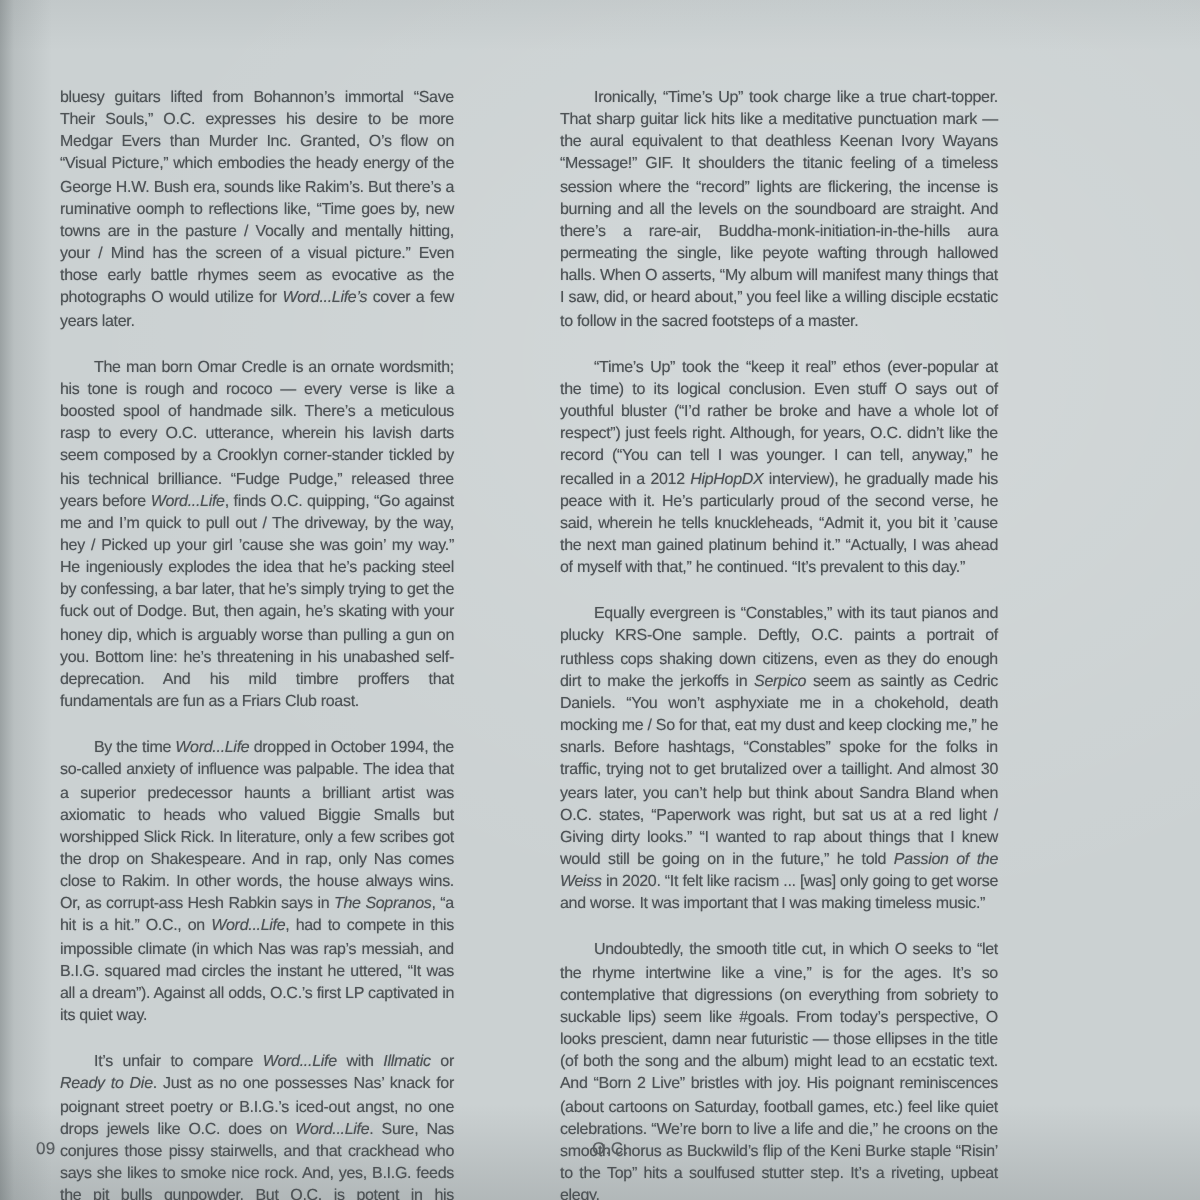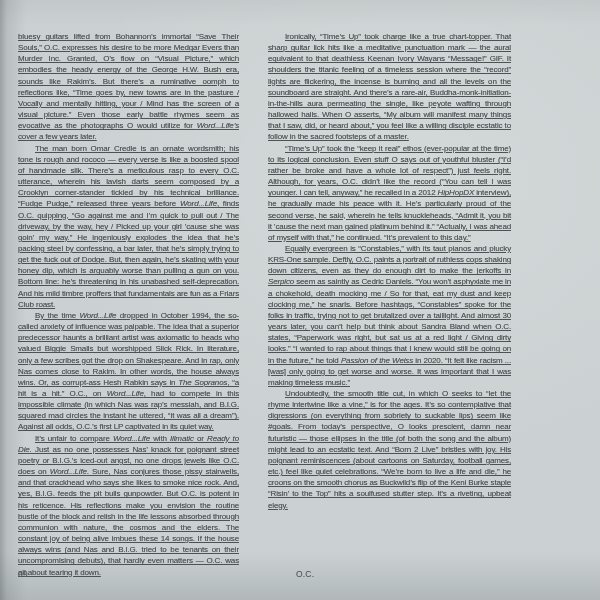--- a/index.html
+++ b/index.html
@@ -15,21 +15,21 @@
   }
   .page { position: absolute; inset: 0; }
   .col {
     position: absolute; top: 31px;
     font-size: 8px; line-height: 11.15px; letter-spacing: -0.15px;
     color: #4d5255; text-align: justify;
     text-shadow: 0 0 0.5px rgba(77,82,85,0.55);
   }
   .col-left  { left: 18px;  width: 221px; }
   .col-right { left: 268px; width: 243px; }
-  .para { margin: 0; text-decoration: underline; }
+  .para { margin: 12px; }
   .para.indent { text-indent: 17px; }
   .para i { font-style: italic; }
   .footer-item {
     position: absolute; top: 569px;
     font-size: 8.5px; letter-spacing: 0.2px;
     color: #575c5f; text-shadow: 0 0 0.5px rgba(87,92,95,0.5);
   }
   .footer-page   { left: 18px; }
   .footer-artist { left: 296px; }
 </style>

